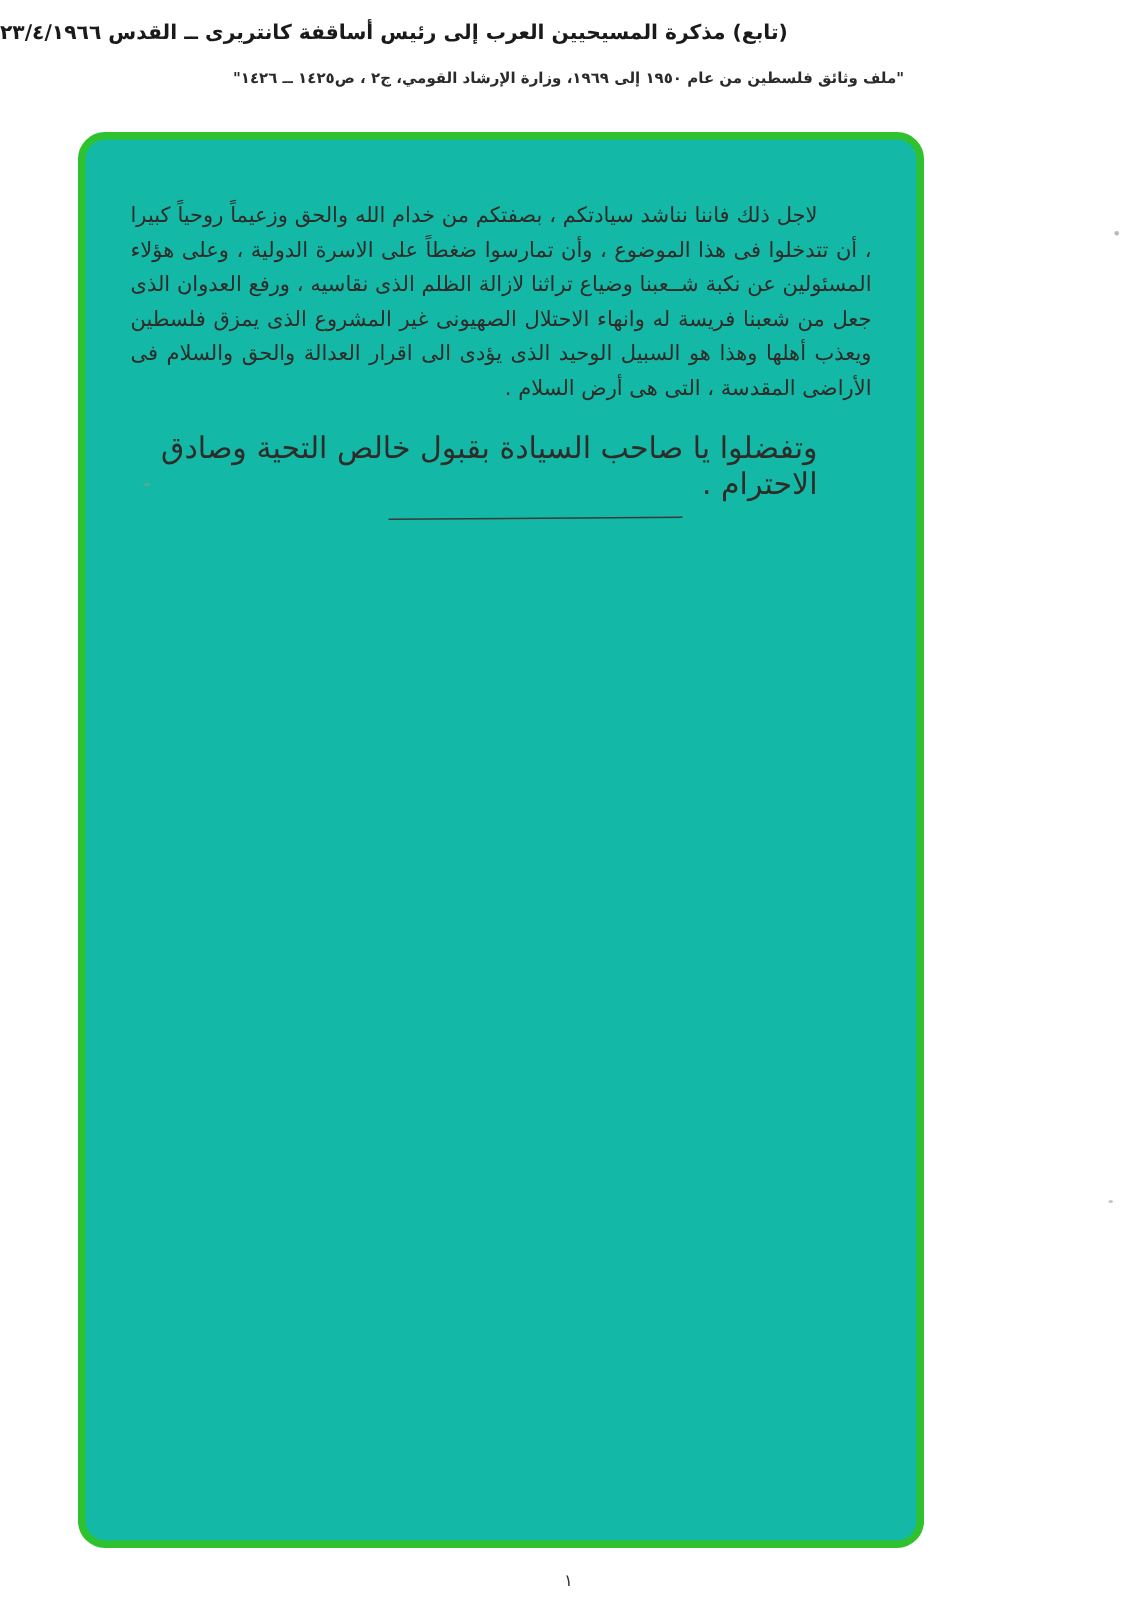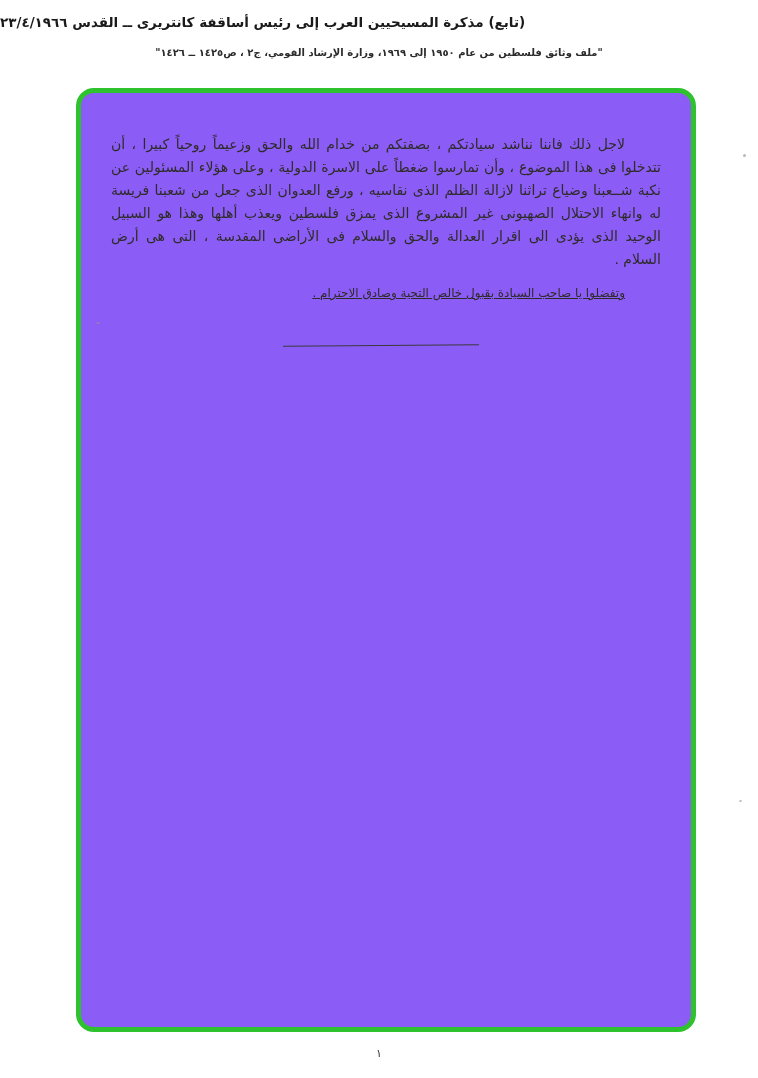--- a/index.html
+++ b/index.html
@@ -25,49 +25,48 @@
     position:absolute;
     top:47px;left:0;right:0;
     text-align:center;
     direction:rtl;
     font-weight:bold;
     font-size:10px;
     color:#2b2b2b;
   }
   .green-frame{
     position:absolute;
-    left:76px;top:88px;
-    width:620px;height:944px;
+    left:52px;top:88px;
+    width:564px;height:944px;
     border:5px solid #2ec22e;
     border-radius:18px;
     box-sizing:border-box;
-    background:#8b5cf6;
+    background:#14b8a6;
   }
   .letter-body{
     position:absolute;
     top:40px;
     right:30px;left:30px;
     direction:rtl;
     text-align:justify;
     font-size:14px;
     line-height:23px;
     color:#2e2c28;
     text-indent:36px;
     margin:0;
   }
   .letter-closing{
     position:absolute;
     top:193px;
     right:66px;left:30px;
     direction:rtl;
     text-align:right;
-    font-size:12px;
+    font-size:20px;
     color:#2e2c28;
     margin:0;
-    text-decoration:underline;
   }
   .separator-line{
     position:absolute;
     top:252px;
     left:202px;
     width:196px;
     height:0;
     border-top:1.5px solid #3a3a3a;
     transform:rotate(-0.4deg);
   }

